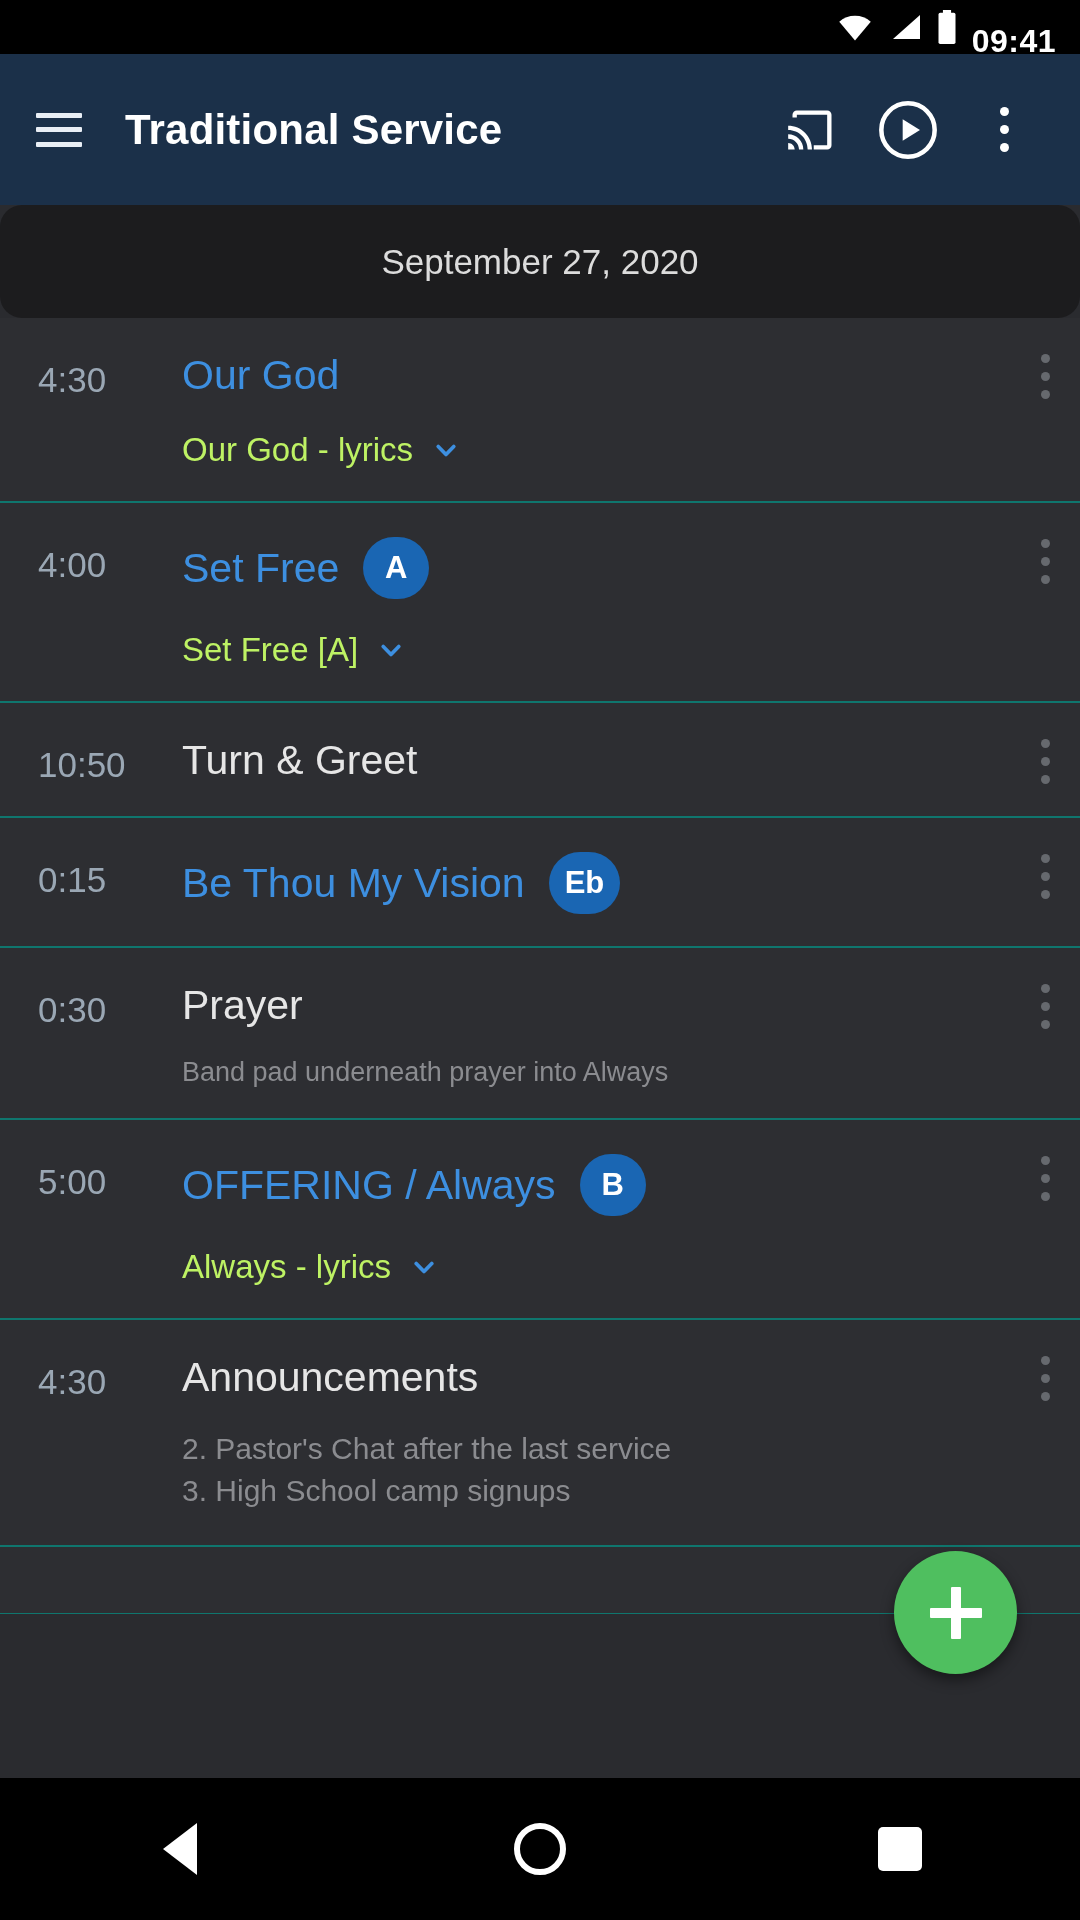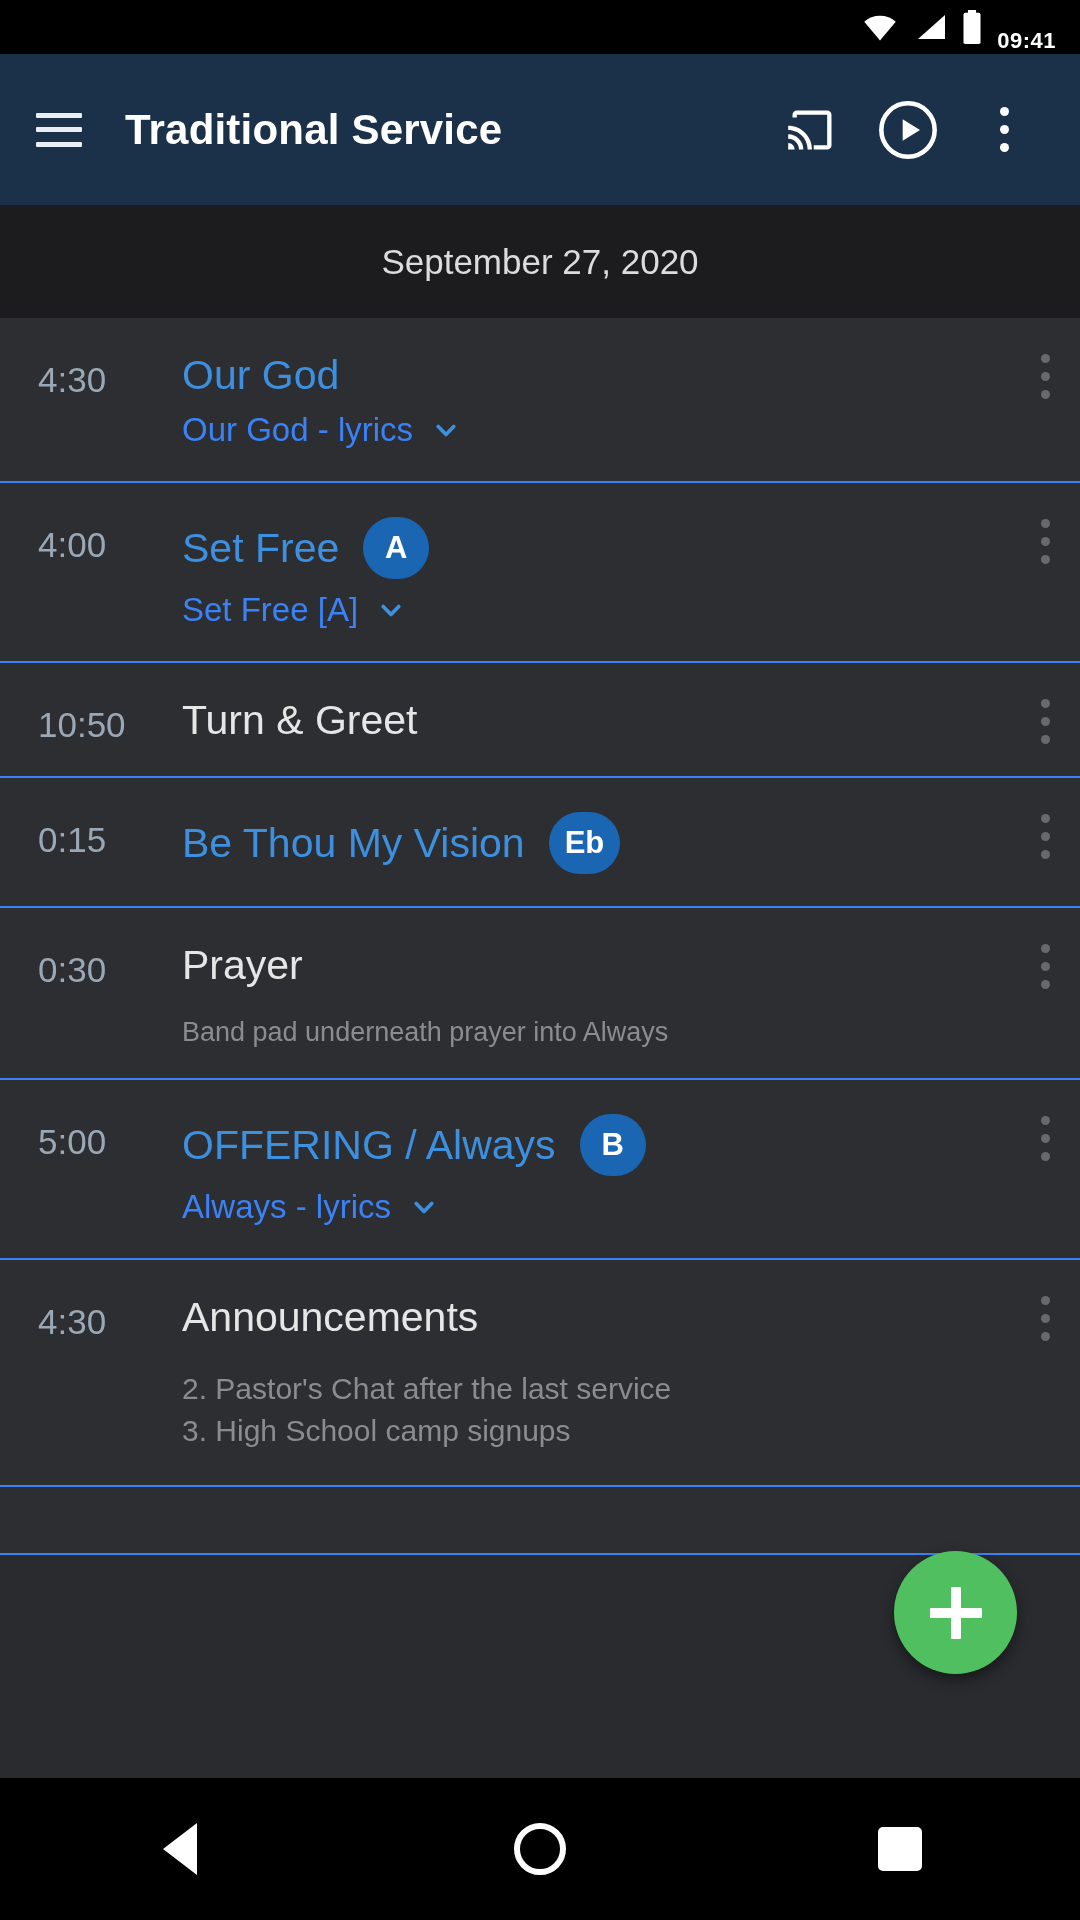--- a/index.html
+++ b/index.html
@@ -10,21 +10,21 @@
     overflow:hidden;
   }
   #screen { position:relative; width:1080px; height:1920px; background:#2a2b2f; }
 
   
   .statusbar {
     height:54px; background:#000; display:flex; align-items:center;
     justify-content:flex-end; padding-right:24px; gap:14px;
   }
   .status-icons { display:flex; align-items:center; gap:13px; }
-  .status-time { color:#fff; font-size:22px; font-weight:bold; letter-spacing:.5px;margin-top:28px; }
+  .status-time { color:#fff; font-size:32px; font-weight:bold; letter-spacing:.5px;margin-top:28px; }
 
   
   .appbar {
     height:151px; background:#1b3049; display:flex; align-items:center;
     padding:0 28px 0 36px;
   }
   .hamburger { width:46px; height:34px; display:flex; flex-direction:column;
                justify-content:space-between; cursor:pointer; }
   .hamburger span { display:block; height:5px; background:#e9eef5; border-radius:1px; }
   .appbar-title {
@@ -34,46 +34,47 @@
   .appbar-actions { display:flex; align-items:center; gap:0; }
   .icon-btn { width:96px; height:96px; display:flex; align-items:center;
               justify-content:center; cursor:pointer; }
   .kebab { display:flex; flex-direction:column; gap:9px; align-items:center; }
   .kebab i { width:9px; height:9px; background:#fff; border-radius:50%; display:block; }
 
   
   .date-header {
     height:113px; background:#1c1c1e; display:flex; align-items:center;
     justify-content:center;
+    border-radius:22px;
   }
   .date-header span { color:#dcdcdc; font-size:35px; }
 
   
   .list { background:#2d2e32; }
   .row {
     position:relative; display:flex; padding:0 28px 0 0;
-    border-bottom:2px solid #3b82f6; background:#2d2e32;
+    border-bottom:2px solid #0f766e; background:#2d2e32;
   }
   .row-time {
     width:182px; flex:0 0 182px; color:#9aa7b4; font-size:35px;
     padding-top:42px; text-align:left; padding-left:38px;
   }
   .row-body { flex:1; padding:34px 0 32px 0; min-width:0; }
   .row-title-line { display:flex; align-items:center; gap:24px; }
   .row-title { font-size:41px; line-height:1.15; }
   .row-title.link { color:#3d8fe0; }
   .row-title.plain { color:#e6e6e6; }
   .key-badge {
     min-width:66px; height:62px; padding:0 16px; border-radius:34px;
     background:#1a66b3; color:#fff; font-size:31px; font-weight:bold;
     display:flex; align-items:center; justify-content:center;
   }
   .row-sub {
-    margin-top:12px; display:flex; align-items:center; gap:16px;
-    color:#3b82f6; font-size:33px;
+    margin-top:32px; display:flex; align-items:center; gap:16px;
+    color:#bef264; font-size:33px;
   }
   .chev { display:inline-block; }
   .row-note { margin-top:30px; color:#8b8c90; font-size:27px; line-height:1.0; }
   .row-note-list { margin-top:26px; color:#8b8c90; font-size:30px; line-height:1.42; }
   .kebab-row {
     position:absolute; right:30px; top:36px;
     display:flex; flex-direction:column; gap:9px; align-items:center; cursor:pointer;
   }
   .kebab-row i { width:9px; height:9px; background:#66696e; border-radius:50%; display:block; }
 

